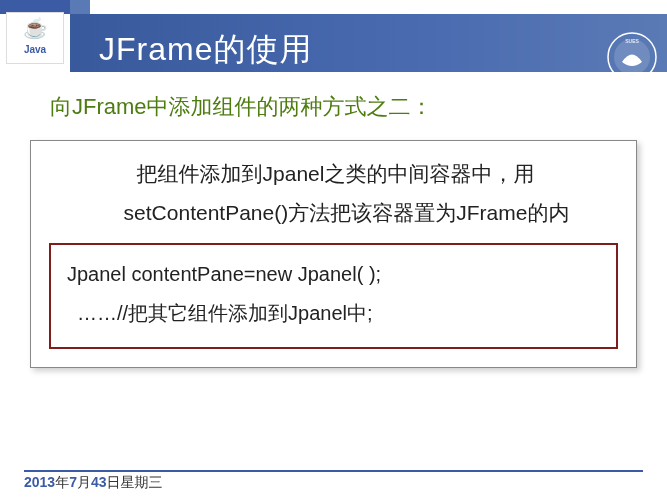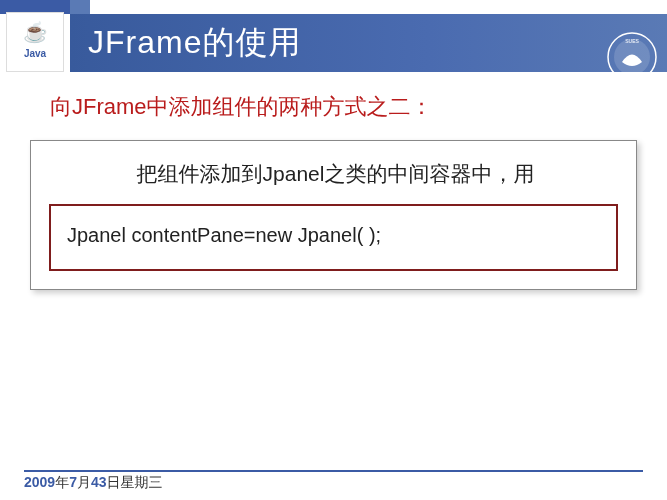--- a/index.html
+++ b/index.html
@@ -20,21 +20,21 @@
       display: flex;
     }
     .top-accent .a1 { width: 70px; background: #3b5ba5; }
     .top-accent .a2 { width: 20px; background: #5a7ab5; }
     .top-accent .a3 { flex: 1; }
     .java-logo {
       position: absolute;
       top: 12px;
       left: 6px;
       width: 58px;
-      height: 60px;
+      height: 52px;
       background: #fff;
       border: 1px solid #ddd;
       display: flex;
       flex-direction: column;
       align-items: center;
       justify-content: center;
       z-index: 2;
     }
     .java-logo .cup {
       width: 24px;
@@ -56,22 +56,22 @@
       margin-top: 4px;
     }
     .title-bar {
       position: absolute;
       top: 14px;
       left: 70px;
       right: 0;
       height: 58px;
       background: linear-gradient(to right, #385a9c 0%, #4a6bb0 60%, #5a7ab5 100%);
       display: flex;
-      align-items: center;
-      padding-left: 18px;
+      align-items: flex-end;
+      padding-left: 29px;
     }
     .title-bar h1 {
       color: #fff;
       font-size: 32px;
       font-weight: normal;
       letter-spacing: 1px;
     }
     .uni-logo {
       position: absolute;
       right: 10px;
@@ -86,21 +86,21 @@
     .uni-logo svg { width: 50px; height: 50px; }
     .content {
       position: absolute;
       top: 92px;
       left: 0;
       right: 0;
       padding: 0 30px;
     }
     .subtitle {
       font-size: 22px;
-      color: #b91c1c;
+      color: #4d7c0f;
       margin-left: 20px;
       margin-bottom: 18px;
     }
     .outer-box {
       border: 1px solid #888;
       padding: 14px 16px 18px 16px;
       box-shadow: 3px 3px 6px rgba(0,0,0,0.2);
     }
     .desc {
       font-size: 21px;
@@ -166,23 +166,25 @@
     </svg>
   </div>
 </div>
 
 <div class="content">
   <div class="subtitle">向JFrame中添加组件的两种方式之二：</div>
 
   <div class="outer-box">
     <div class="desc">
       <span>把组件添加到Jpanel之类的中间容器中，用</span>
+      <span class="indent">setContentPane()方法把该容器置为JFrame的内</span>
     </div>
     <div class="code-box">
       <div class="code-line i1">Jpanel contentPane=new Jpanel( );</div>
+      <div class="code-line i2">……//把其它组件添加到Jpanel中;</div>
     </div>
   </div>
 </div>
 
 <div class="footer-line"></div>
 <div class="footer">
-  <span class="b">2009</span><span>年</span><span class="b">7</span><span>月</span><span class="b">43</span><span>日星期三</span>
+  <span class="b">2013</span><span>年</span><span class="b">7</span><span>月</span><span class="b">43</span><span>日星期三</span>
 </div>
 
 </body></html>

